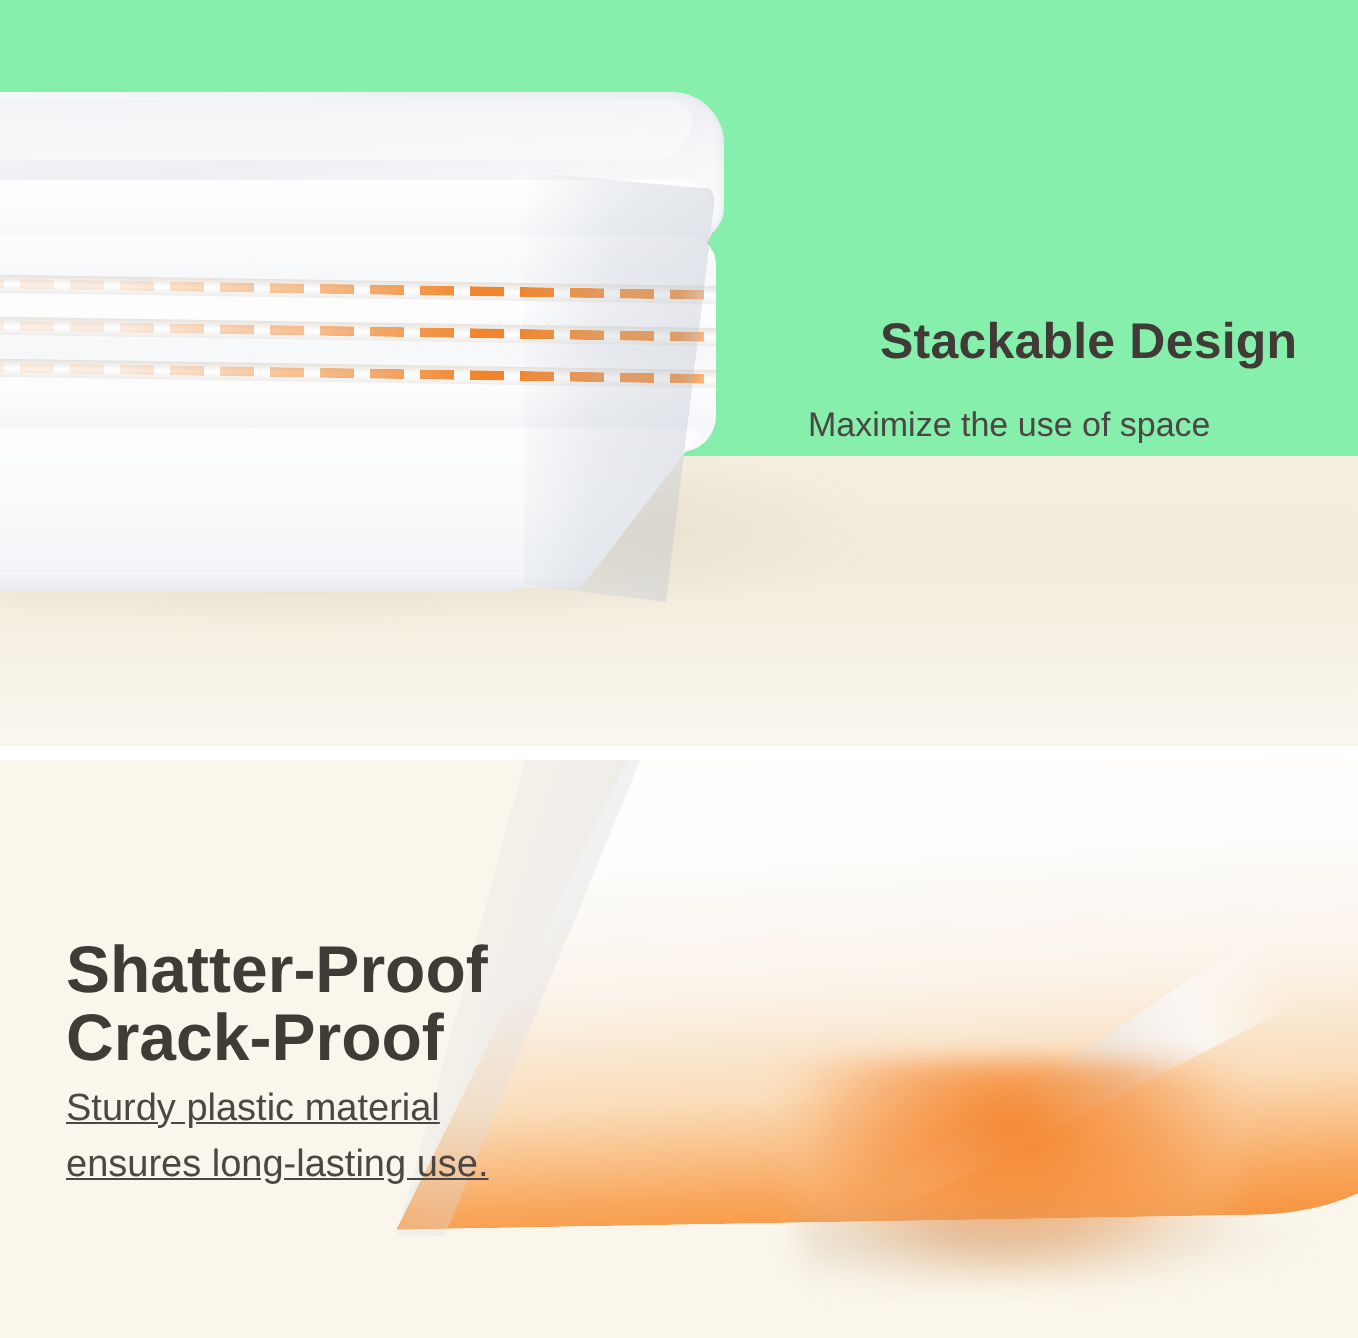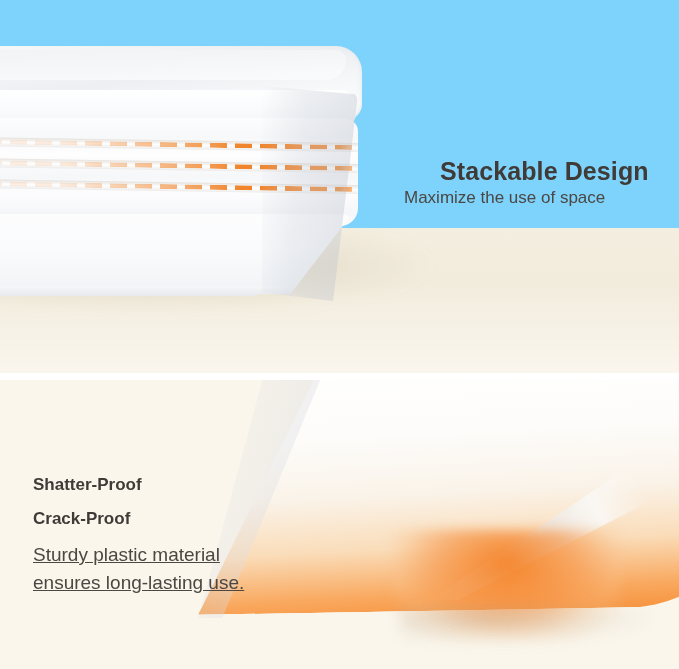--- a/index.html
+++ b/index.html
@@ -18,21 +18,21 @@
     background: #FCF9F2;
   }
 
   
   .panel-top {
     position: absolute;
     left: 0;
     top: 0;
     width: 679px;
     height: 373px;
-    background: #7dd3fc;
+    background: #86efac;
     overflow: hidden;
   }
   
   .surface {
     position: absolute;
     left: 0;
     top: 228px;
     width: 679px;
     height: 145px;
     background: linear-gradient(180deg,
@@ -208,21 +208,21 @@
     top: 157px;
     font-size: 25px;
     font-weight: bold;
     letter-spacing: .1px;
     color: #403B37;
     white-space: nowrap;
   }
   .t1-sub {
     position: absolute;
     left: 404px;
-    top: 188px;
+    top: 203px;
     font-size: 17px;
     font-weight: normal;
     color: #4C4742;
     white-space: nowrap;
     text-align: center;
   }
 
   
   .panel-gap {
     position: absolute;
@@ -317,21 +317,21 @@
         rgba(195,175,148,0.14) 50%,
         rgba(220,205,180,0.0) 78%);
     filter: blur(7px);
   }
 
   
   .t2-heading {
     position: absolute;
     left: 33px;
     top: 468px;
-    font-size: 17px;
+    font-size: 33px;
     font-weight: bold;
     line-height: 34px;
     color: #403B37;
     white-space: pre-line;
   }
   .t2-sub {
     position: absolute;
     left: 33px;
     top: 541px;
     font-size: 19px;

